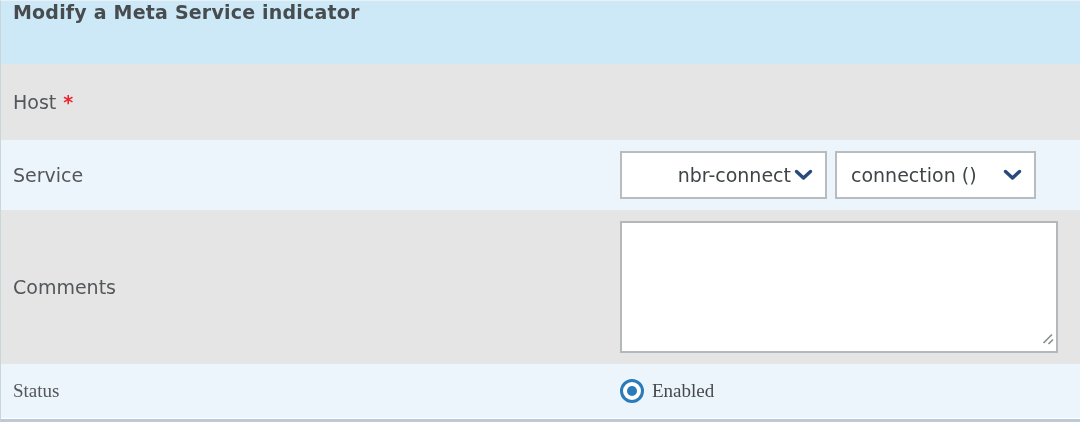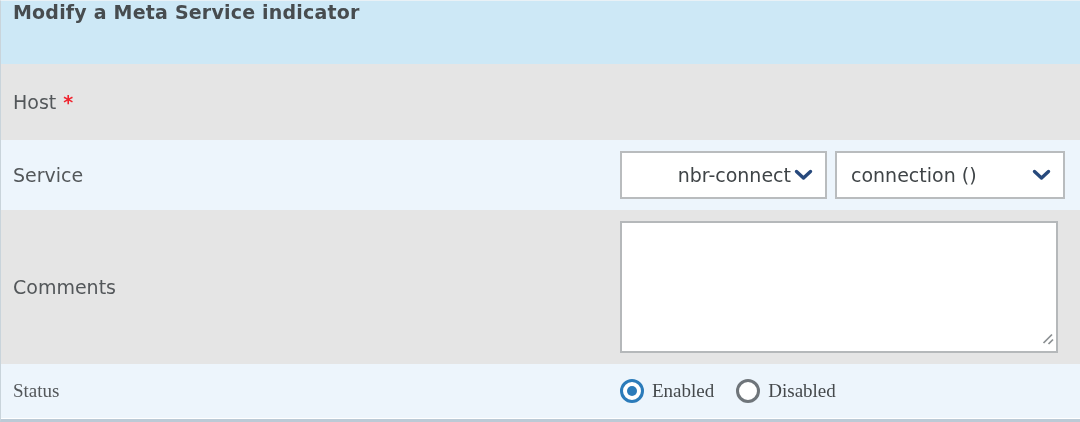--- a/index.html
+++ b/index.html
@@ -80,21 +80,21 @@
     right: 12px;
     top: 50%;
     transform: translateY(-50%);
     width: 19px;
     height: 12px;
     display: flex;
     pointer-events: none;
   }
   .host-select { width: 340px; height: 54px; }
   .service-select { width: 207px; height: 48px; margin-right: 8px; justify-content: flex-end; }
-  .metric-select { width: 230px; height: 48px; }
+  .metric-select { width: 201px; height: 48px; }
   
   .textarea-wrap { position: relative; width: 438px; height: 132px; }
   .comments-textarea {
     width: 438px;
     height: 132px;
     border: 2px solid #b5b8ba;
     background: #ffffff;
     resize: none;
     font-family: "DejaVu Sans", "Liberation Sans", sans-serif;
     font-size: 17px;
@@ -192,21 +192,17 @@
   <div class="row row-status row-tint">
     <div class="cell-label">
       <span class="label-text">Status</span>
     </div>
     <div class="cell-field">
       <div class="radio-group" role="radiogroup">
         <div class="radio-option" role="radio" aria-checked="true">
           <span class="radio-circle selected"></span>
           <span class="radio-label">Enabled</span>
         </div>
-        <div class="radio-option" role="radio" aria-checked="false">
-          <span class="radio-circle unselected"></span>
-          <span class="radio-label">Disabled</span>
-        </div>
       </div>
     </div>
   </div>
 
 </div>
 
 </body></html>

